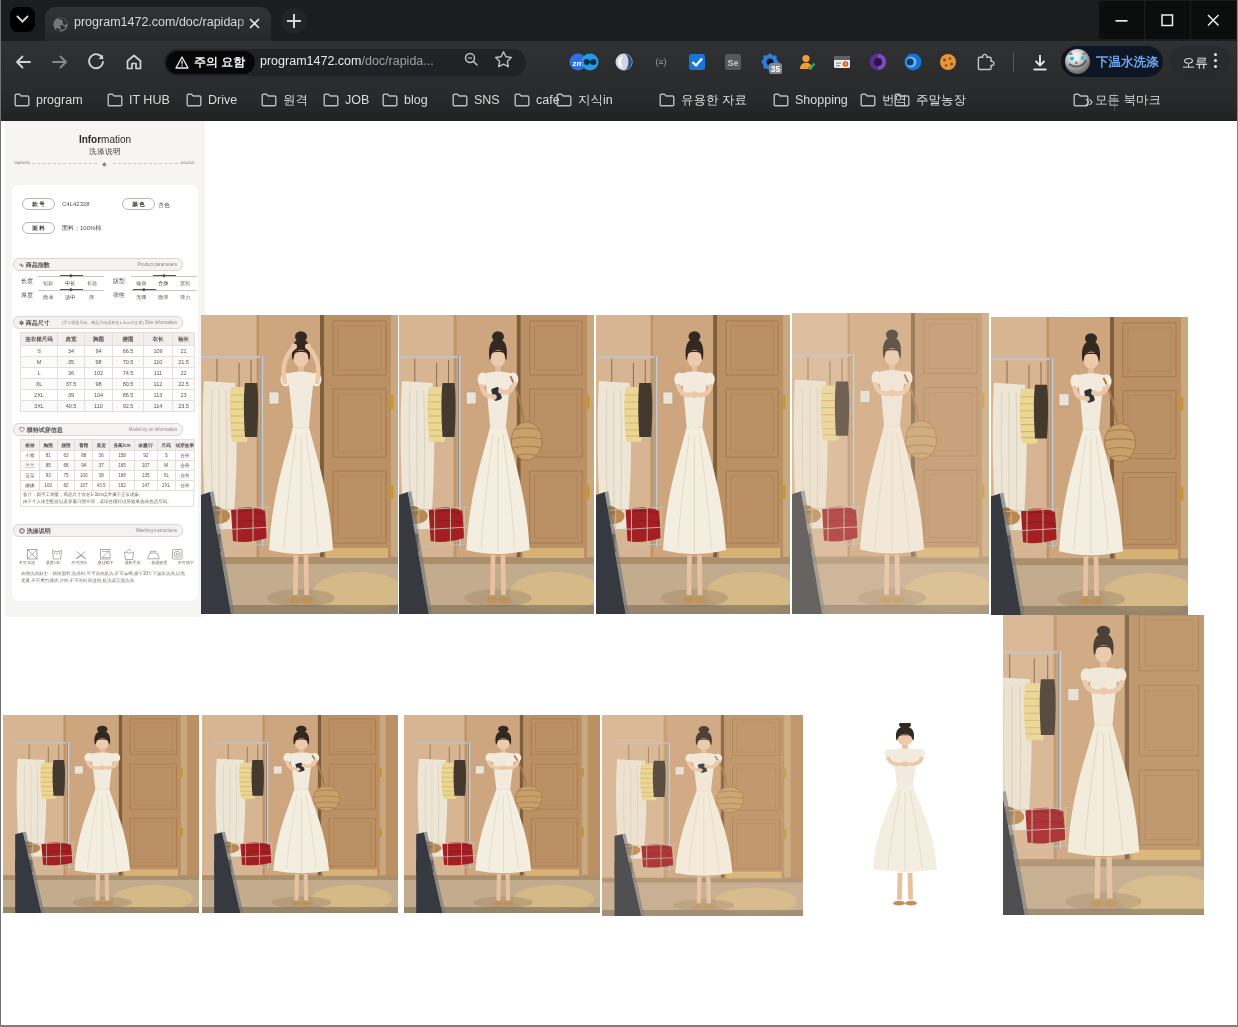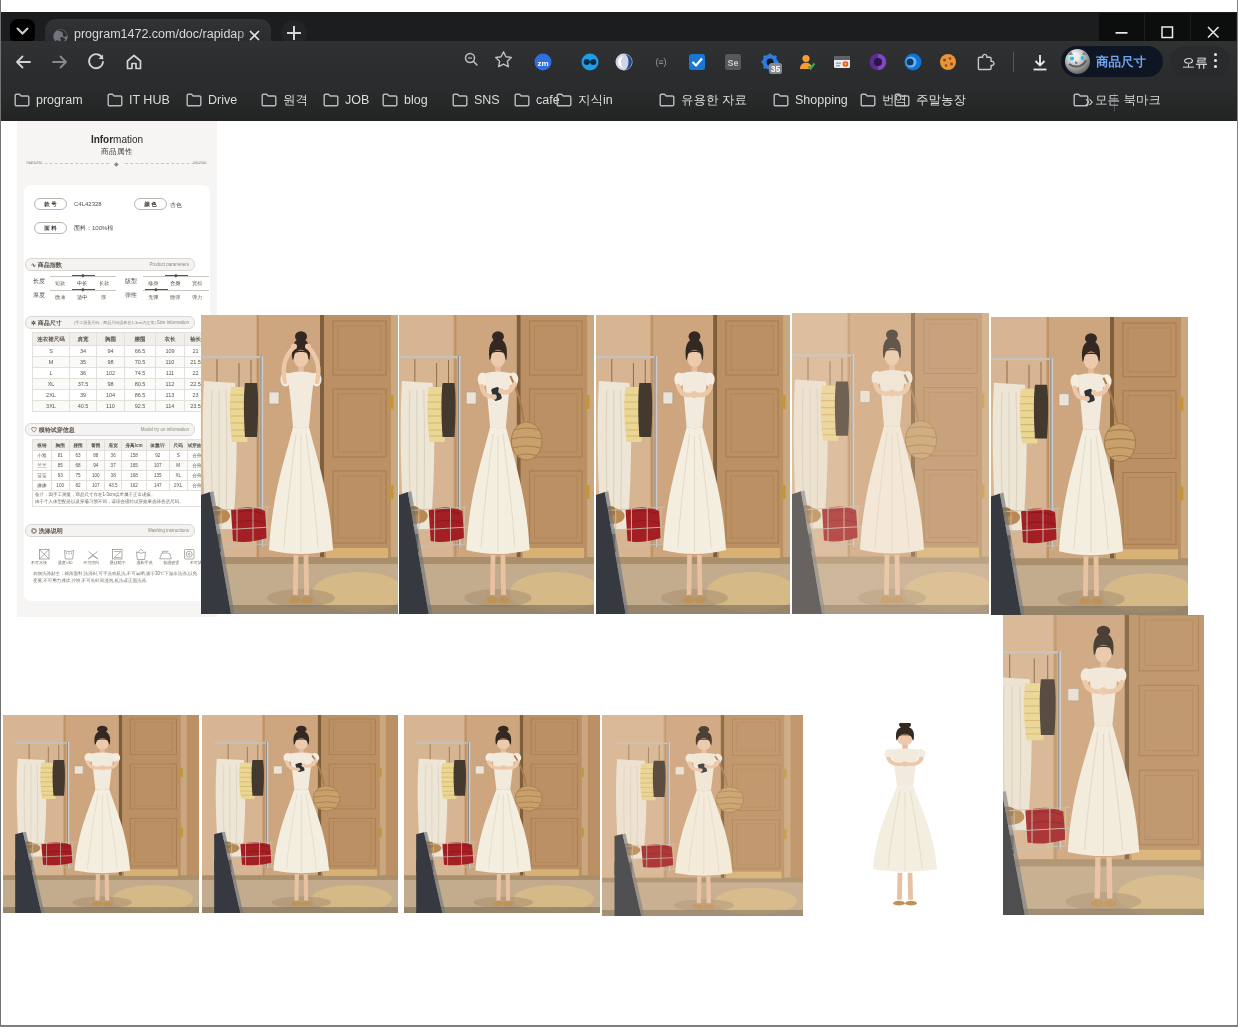--- a/index.html
+++ b/index.html
@@ -1,19 +1,19 @@
 <!DOCTYPE html>
 <html><head>
 <meta charset="utf-8">
 <style>
   html,body{margin:0;padding:0;}
   body{width:1238px;height:1027px;background:#fff;font-family:"Liberation Sans",sans-serif;overflow:hidden;position:relative;}
   .abs{position:absolute;}
   
-  #tabstrip{left:0;top:0;width:1238px;height:41px;background:#1c1d1e;margin-top:12px;}
+  #tabstrip{left:0;top:0;width:1238px;height:41px;background:#1c1d1e;}
   #chevbtn{left:10px;top:7px;width:25px;height:25px;background:#000;border-radius:8px;}
   #chevbtn svg{position:absolute;left:6px;top:8px;}
   #tab{left:45px;top:7px;width:226px;height:34px;background:linear-gradient(#323336,#27282a);border-radius:11px 11px 0 0;}
   #tabtitle{left:29px;top:8px;width:190px;color:#d8d9da;font-size:12.5px;white-space:nowrap;overflow:hidden;
     -webkit-mask-image:linear-gradient(90deg,#000 85%,transparent 98%);}
   #tabglobe{left:8px;top:10px;}
   #tabclose{left:200px;top:8px;width:18px;height:18px;color:#dfe0e1;font-size:15px;line-height:18px;text-align:center;}
   #newtab{left:281px;top:8px;width:26px;height:26px;background:#232425;border-radius:50%;}
   #newtab:before{content:"";position:absolute;left:6px;top:12px;width:14px;height:2px;background:#d4d5d6;}
   #newtab:after{content:"";position:absolute;left:12px;top:6px;width:2px;height:14px;background:#d4d5d6;}
@@ -40,21 +40,21 @@
      box-shadow:0 6px 0 #e8e8e8,0 12px 0 #e8e8e8;}
   
   #fr-l{left:0;top:0;width:1px;height:1027px;background:#737373;z-index:50;}
   #fr-r{left:1236.5px;top:0;width:1.5px;height:1027px;background:#828282;z-index:50;}
   #fr-b{left:0;top:1025px;width:1238px;height:2px;background:#7e7e7e;z-index:50;}
   
   .wc{top:1px;width:45px;height:38px;background:#0c0d0d;color:#e6e6e7;}
   
   #page{left:1px;top:121px;width:1235px;height:903px;background:#fff;}
   
-  #panel{left:16px;top:0;width:200px;height:496px;background:#f6f5f3;color:#4c4843;}
+  #panel{left:4px;top:0;width:200px;height:496px;background:#f6f5f3;color:#4c4843;}
   #panel .card{position:absolute;left:7px;top:64px;width:186px;height:416px;background:#fff;border-radius:7px;}
   .pill{position:absolute;border:1px solid #b9b5ae;border-radius:10px;font-weight:bold;text-align:center;color:#3e3a35;}
   .sechead{position:absolute;left:8px;width:168px;height:11px;border:1px solid #dad7d2;background:#f4f3f1;border-radius:6px;font-size:6px;color:#55504a;}
   .sechead .en{position:absolute;right:5px;top:2.5px;font-size:4.5px;color:#8d8981;}
   .sechead .zh{position:absolute;left:5px;top:2px;font-size:6px;font-weight:bold;}
   table.tb{border-collapse:collapse;position:absolute;background:#fff;}
   table.tb td{border:0.5px solid #e3e0db;text-align:center;color:#5a554e;padding:0;white-space:nowrap;}
   
   .ph{position:absolute;overflow:hidden;}
   .ph svg{position:absolute;left:0;top:0;width:100%;height:100%;}
@@ -104,30 +104,38 @@
   <div class="abs tbico" style="left:50px"><svg width="20" height="20" viewBox="0 0 20 20">
         <path d="M3 10 H16 M10.5 4.5 L16 10 L10.5 15.5" stroke="#87898c" stroke-width="1.8" fill="none" stroke-linecap="round" stroke-linejoin="round"></path>
       </svg></div>
   <div class="abs tbico" style="left:86px"><svg width="20" height="20" viewBox="0 0 20 20">
         <path d="M16.5 6.5 A7 7 0 1 0 17 10" stroke="#d2d3d4" stroke-width="1.8" fill="none" stroke-linecap="round"></path>
         <path d="M17 2.5 V7 H12.5 Z" fill="#d2d3d4"></path>
       </svg></div>
   <div class="abs tbico" style="left:124px"><svg width="20" height="20" viewBox="0 0 20 20">
         <path d="M3.5 9 L10 3.5 L16.5 9 V16.5 H12 V11.5 H8 V16.5 H3.5 Z" stroke="#d2d3d4" stroke-width="1.7" fill="none" stroke-linejoin="round"></path>
       </svg></div>
+  <div class="abs" id="omni">
+    <div class="abs" id="warnchip"><svg width="14" height="13" viewBox="0 0 14 13">
+          <path d="M7 1 L13 12 H1 Z" stroke="#f0f1f2" stroke-width="1.3" fill="none" stroke-linejoin="round"></path>
+          <rect x="6.4" y="4.5" width="1.2" height="4" fill="#f0f1f2"></rect>
+          <rect x="6.4" y="9.3" width="1.2" height="1.2" fill="#f0f1f2"></rect>
+        </svg>주의 요함</div>
+    <div class="abs" id="urltxt">program1472.com<span>/doc/rapida...</span></div>
+  </div>
   <div class="abs tbico" style="left:462px;top:9px"><svg width="18" height="18" viewBox="0 0 18 18">
         <circle cx="8" cy="8" r="4.5" stroke="#bdbfc1" stroke-width="1.5" fill="none"></circle>
         <path d="M11.5 11.5 L15 15" stroke="#bdbfc1" stroke-width="1.5" stroke-linecap="round"></path>
         <path d="M6 8 H10" stroke="#bdbfc1" stroke-width="1.2"></path>
       </svg></div>
   <div class="abs tbico" style="left:494px;top:9px"><svg width="19" height="19" viewBox="0 0 19 19">
         <path d="M9.5 1.8 L11.9 6.7 L17.3 7.5 L13.4 11.3 L14.3 16.7 L9.5 14.1 L4.7 16.7 L5.6 11.3 L1.7 7.5 L7.1 6.7 Z" stroke="#bdbfc1" stroke-width="1.4" fill="none" stroke-linejoin="round"></path>
       </svg></div>
 
-  <div class="abs ext" style="left:534px"><svg width="18" height="18">
+  <div class="abs ext" style="left:569px"><svg width="18" height="18">
         <circle cx="9" cy="9" r="8.5" fill="#2f6fe0"></circle>
         <text x="9" y="12.5" font-size="8" fill="#fff" text-anchor="middle" font-weight="bold" font-family="Liberation Sans">zm</text>
       </svg></div>
   <div class="abs ext" style="left:581px"><svg width="18" height="18">
         <circle cx="9" cy="9" r="8.5" fill="#1e9de8"></circle>
         <circle cx="5.7" cy="9" r="3" fill="#0b2a46"></circle>
         <circle cx="12.3" cy="9" r="3" fill="#0b2a46"></circle>
         <rect x="8" y="8.2" width="2" height="1.6" fill="#0b2a46"></rect>
       </svg></div>
   <div class="abs ext" style="left:615px"><svg width="18" height="18">
@@ -194,21 +202,21 @@
         <path d="M3.5 16.5 H16.5" stroke="#e4e5e6" stroke-width="1.9"></path>
       </svg></div>
   <div class="abs" id="profpill">
       <div class="av"><svg width="25" height="25">
           <path d="M2 6 L6 2 L8 6 Z M23 6 L19 2 L17 6 Z" fill="#8b8b8b"></path>
           <circle cx="7" cy="9.5" r="2.1" fill="#14c6ea"></circle>
           <circle cx="17.5" cy="9" r="1.9" fill="#14c6ea"></circle>
           <path d="M4 15 Q9 19 15 17 Q20 15 21 11" stroke="#5f5f5f" stroke-width="2.2" fill="none"></path>
           <path d="M10 12 L13 14 L10.5 15.5 Z" fill="#6e6e6e"></path>
         </svg></div>
-      <div class="txt">商品尺寸</div>
+      <div class="txt">下温水洗涤</div>
     </div>
   <div class="abs" id="errpill">
       <span class="t">오류</span>
       <span class="dots"></span>
     </div>
 </div>
 
 <div class="abs" id="bookbar">
   <div class="abs bm" style="left:14px"><svg width="16" height="14" viewBox="0 0 16 14">
         <path d="M1.2 2.5 C1.2 1.8 1.7 1.2 2.5 1.2 H5.5 L7.2 3 H13.5 C14.3 3 14.8 3.6 14.8 4.3 V11.5 C14.8 12.2 14.3 12.8 13.5 12.8 H2.5 C1.7 12.8 1.2 12.2 1.2 11.5 Z" stroke="#b9bbbd" stroke-width="1.4" fill="none" stroke-linejoin="round"></path>
@@ -252,21 +260,21 @@
   <div class="abs bm" style="left:1085px;font-size:15px;color:#cfd0d1">»</div>
   <div class="abs" style="left:1114px;top:10px;width:1px;height:18px;background:#4e5053"></div>
   <div class="abs bm" style="left:1073px"><svg width="16" height="14" viewBox="0 0 16 14">
         <path d="M1.2 2.5 C1.2 1.8 1.7 1.2 2.5 1.2 H5.5 L7.2 3 H13.5 C14.3 3 14.8 3.6 14.8 4.3 V11.5 C14.8 12.2 14.3 12.8 13.5 12.8 H2.5 C1.7 12.8 1.2 12.2 1.2 11.5 Z" stroke="#b9bbbd" stroke-width="1.4" fill="none" stroke-linejoin="round"></path>
       </svg>모든 북마크</div>
 </div>
 
 <div class="abs" id="page">
   <div class="abs" id="panel">
     <div class="abs" style="left:0;top:13px;width:200px;text-align:center;font-size:10px;color:#2e2b27;"><b>Infor</b>mation</div>
-    <div class="abs" style="left:0;top:26px;width:200px;text-align:center;font-size:7.5px;color:#3a3733;letter-spacing:0.5px;">商品属性</div>
+    <div class="abs" style="left:0;top:26px;width:200px;text-align:center;font-size:7.5px;color:#3a3733;letter-spacing:0.5px;">洗涤说明</div>
     <div class="abs" style="left:12px;top:42px;width:80px;border-top:1px dashed #ccc8c1;"></div>
     <div class="abs" style="left:97px;top:39px;font-size:6px;color:#8a867f;">◆</div>
     <div class="abs" style="left:108px;top:42px;width:80px;border-top:1px dashed #ccc8c1;"></div>
     <div class="abs" style="left:9px;top:40px;font-size:3px;color:#9b978f;">SHANGPIN</div>
     <div class="abs" style="left:176px;top:40px;font-size:3px;color:#9b978f;">SHUXING</div>
     <div class="card"></div>
     <div class="pill" style="left:17px;top:77px;width:31px;height:10px;font-size:5.5px;line-height:11px;">款 号</div>
     <div class="abs" style="left:57px;top:80px;font-size:6px;color:#55504a;">C4L42328</div>
     <div class="pill" style="left:117px;top:77px;width:31px;height:10px;font-size:5.5px;line-height:11px;">颜 色</div>
     <div class="abs" style="left:153px;top:80px;font-size:6px;color:#55504a;">杏色</div>

